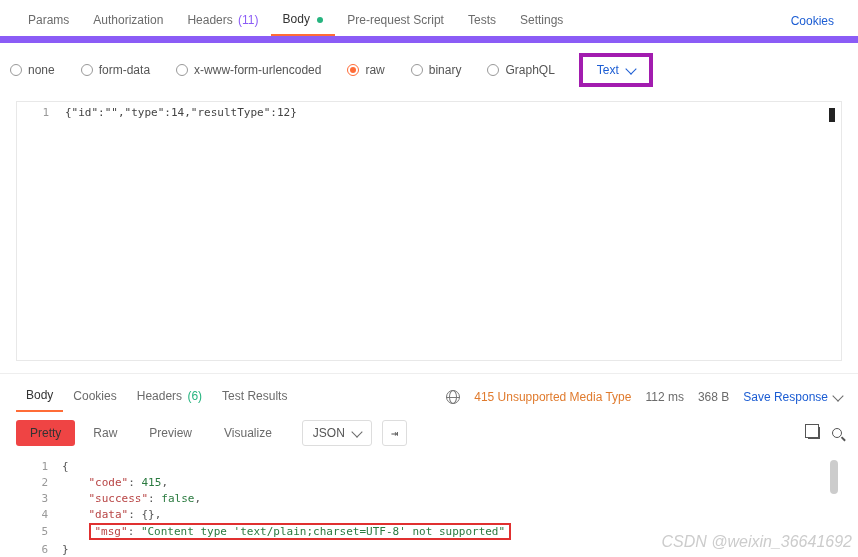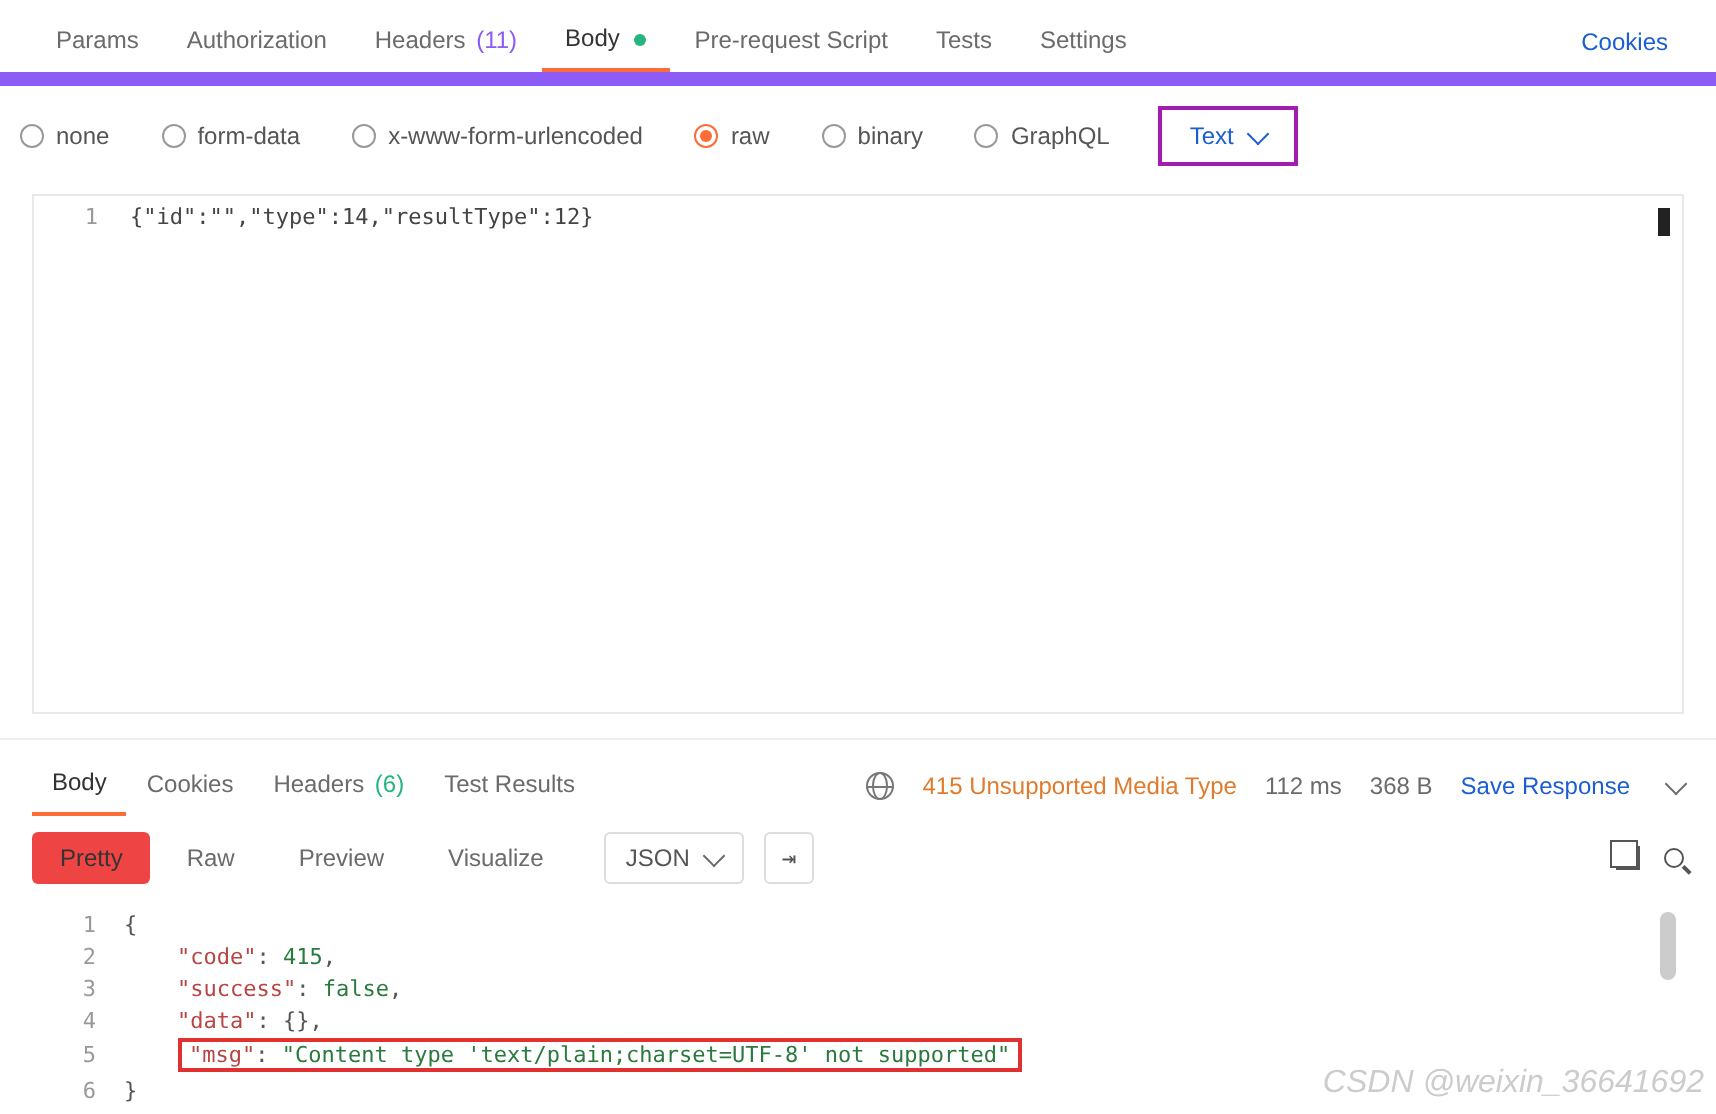--- a/index.html
+++ b/index.html
@@ -7,39 +7,39 @@
 .tabs-row { display: flex; align-items: center; padding: 6px 16px 0; border-bottom: 7px solid #8b5cf6; position: relative; }
 .tab { padding: 6px 12px 8px; color: #6b6b6b; cursor: pointer; font-size: 12px; }
 .tab.active { color: #333; border-bottom: 2px solid #ff6c37; }
 .tab .dot { display: inline-block; width: 6px; height: 6px; background: #26b47f; border-radius: 50%; margin-left: 4px; vertical-align: middle; }
 .cookies-link { margin-left: auto; color: #1c5dd3; cursor: pointer; padding: 6px 8px; }
 .body-type-row { display: flex; align-items: center; padding: 10px 0; gap: 6px; }
 .radio-opt { display: flex; align-items: center; gap: 6px; padding: 4px 10px; cursor: pointer; }
 .radio-circle { width: 12px; height: 12px; border: 1px solid #999; border-radius: 50%; display: inline-flex; align-items: center; justify-content: center; }
 .radio-circle.selected { border-color: #ff6c37; }
 .radio-circle.selected::after { content: ""; width: 6px; height: 6px; background: #ff6c37; border-radius: 50%; }
-.text-dropdown { display: flex; align-items: center; gap: 8px; color: #1c5dd3; padding: 6px 14px; border: 2px solid #a21caf; margin-left: 8px; cursor: pointer; }
+.text-dropdown { display: flex; align-items: center; gap: 8px; color: #1c5dd3; padding: 6px 14px; border: 4px solid #a21caf; margin-left: 8px; cursor: pointer; }
 .chevron { width: 8px; height: 8px; border-right: 1.5px solid #6b6b6b; border-bottom: 1.5px solid #6b6b6b; transform: rotate(45deg); margin-top: -3px; }
 .chevron.blue { border-color: #1c5dd3; }
 .editor { border: 1px solid #e8e8e8; margin: 4px 16px 12px; height: 260px; background: #fff; position: relative; font-family: Menlo, Consolas, monospace; font-size: 11px; }
 .editor-line { display: flex; }
 .gutter { width: 42px; text-align: right; padding: 4px 10px 4px 4px; color: #999; background: #fff; }
 .codecell { padding: 4px 6px; color: #444; }
 .cursor-bar { position: absolute; right: 6px; top: 6px; width: 6px; height: 14px; background: #222; }
 .divider { height: 1px; background: #eee; }
 .resp-tabs-row { display: flex; align-items: center; padding: 8px 16px 0; }
 .resp-tab { padding: 6px 10px 8px; color: #6b6b6b; cursor: pointer; }
 .resp-tab.active { color: #333; border-bottom: 2px solid #ff6c37; }
 .resp-status { margin-left: auto; display: flex; align-items: center; gap: 14px; }
 .globe-icon { width: 14px; height: 14px; border: 1.3px solid #777; border-radius: 50%; position: relative; }
 .globe-icon::before { content: ""; position: absolute; left: 50%; top: -1px; bottom: -1px; width: 6px; border: 1.3px solid #777; border-radius: 50%; transform: translateX(-50%); }
 .globe-icon::after { content: ""; position: absolute; left: -1px; right: -1px; top: 50%; height: 0; border-top: 1.3px solid #777; }
 .status-text { color: #e07b2e; }
 .meta-text { color: #6b6b6b; }
-.save-resp { color: #1c5dd3; cursor: pointer; display: flex; align-items: center; gap: 19px; }
+.save-resp { color: #1c5dd3; cursor: pointer; display: flex; align-items: center; gap: 6px; }
 .resp-toolbar { display: flex; align-items: center; padding: 8px 16px; gap: 4px; }
 .view-btn { padding: 6px 14px; color: #6b6b6b; cursor: pointer; border-radius: 3px; }
 .view-btn.active { background: #ef4444; color: #333; }
 .format-select { display: flex; align-items: center; gap: 8px; border: 1px solid #ddd; padding: 5px 10px; margin-left: 12px; color: #555; cursor: pointer; border-radius: 3px; }
 .wrap-btn { border: 1px solid #ddd; padding: 5px 8px; margin-left: 6px; cursor: pointer; border-radius: 3px; }
 .wrap-glyph { font-family: monospace; color: #555; }
 .toolbar-right { margin-left: auto; display: flex; gap: 12px; align-items: center; }
 .copy-icon { width: 12px; height: 12px; border: 1.3px solid #555; position: relative; }
 .copy-icon::after { content: ""; position: absolute; width: 12px; height: 12px; border: 1.3px solid #555; left: -4px; top: -4px; background: #fff; }
 .search-icon { width: 10px; height: 10px; border: 1.5px solid #555; border-radius: 50%; position: relative; }

